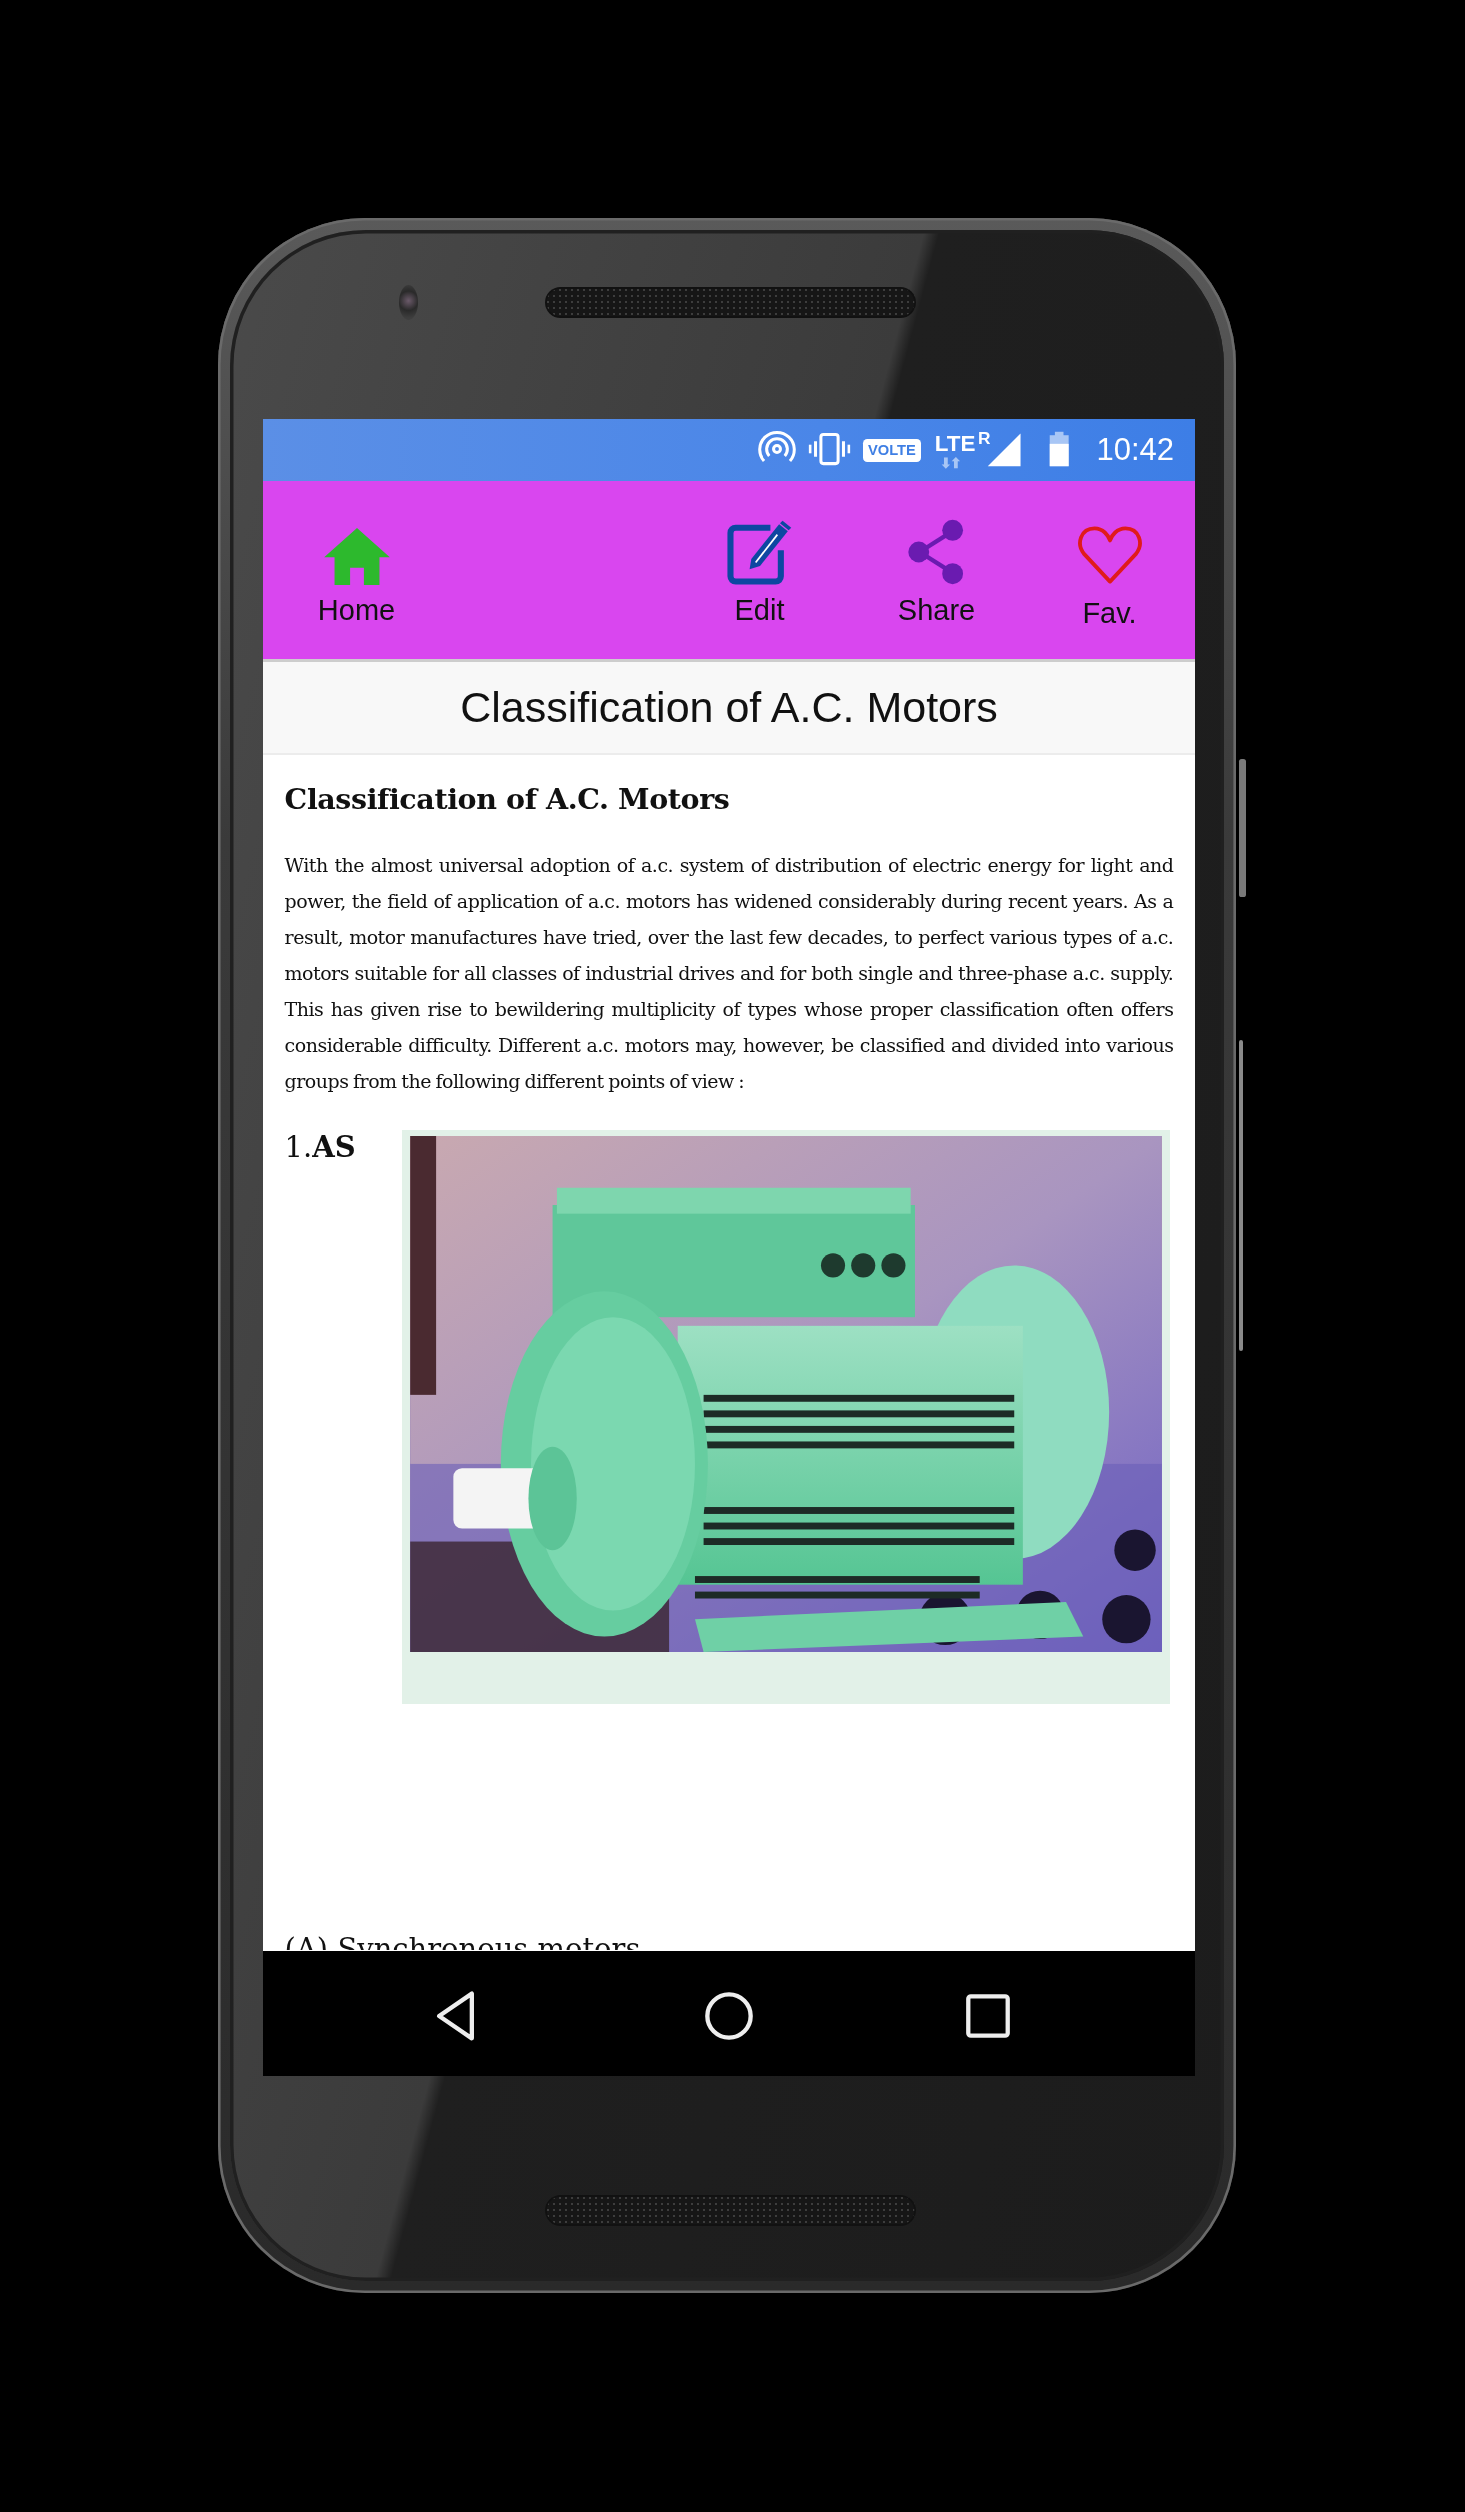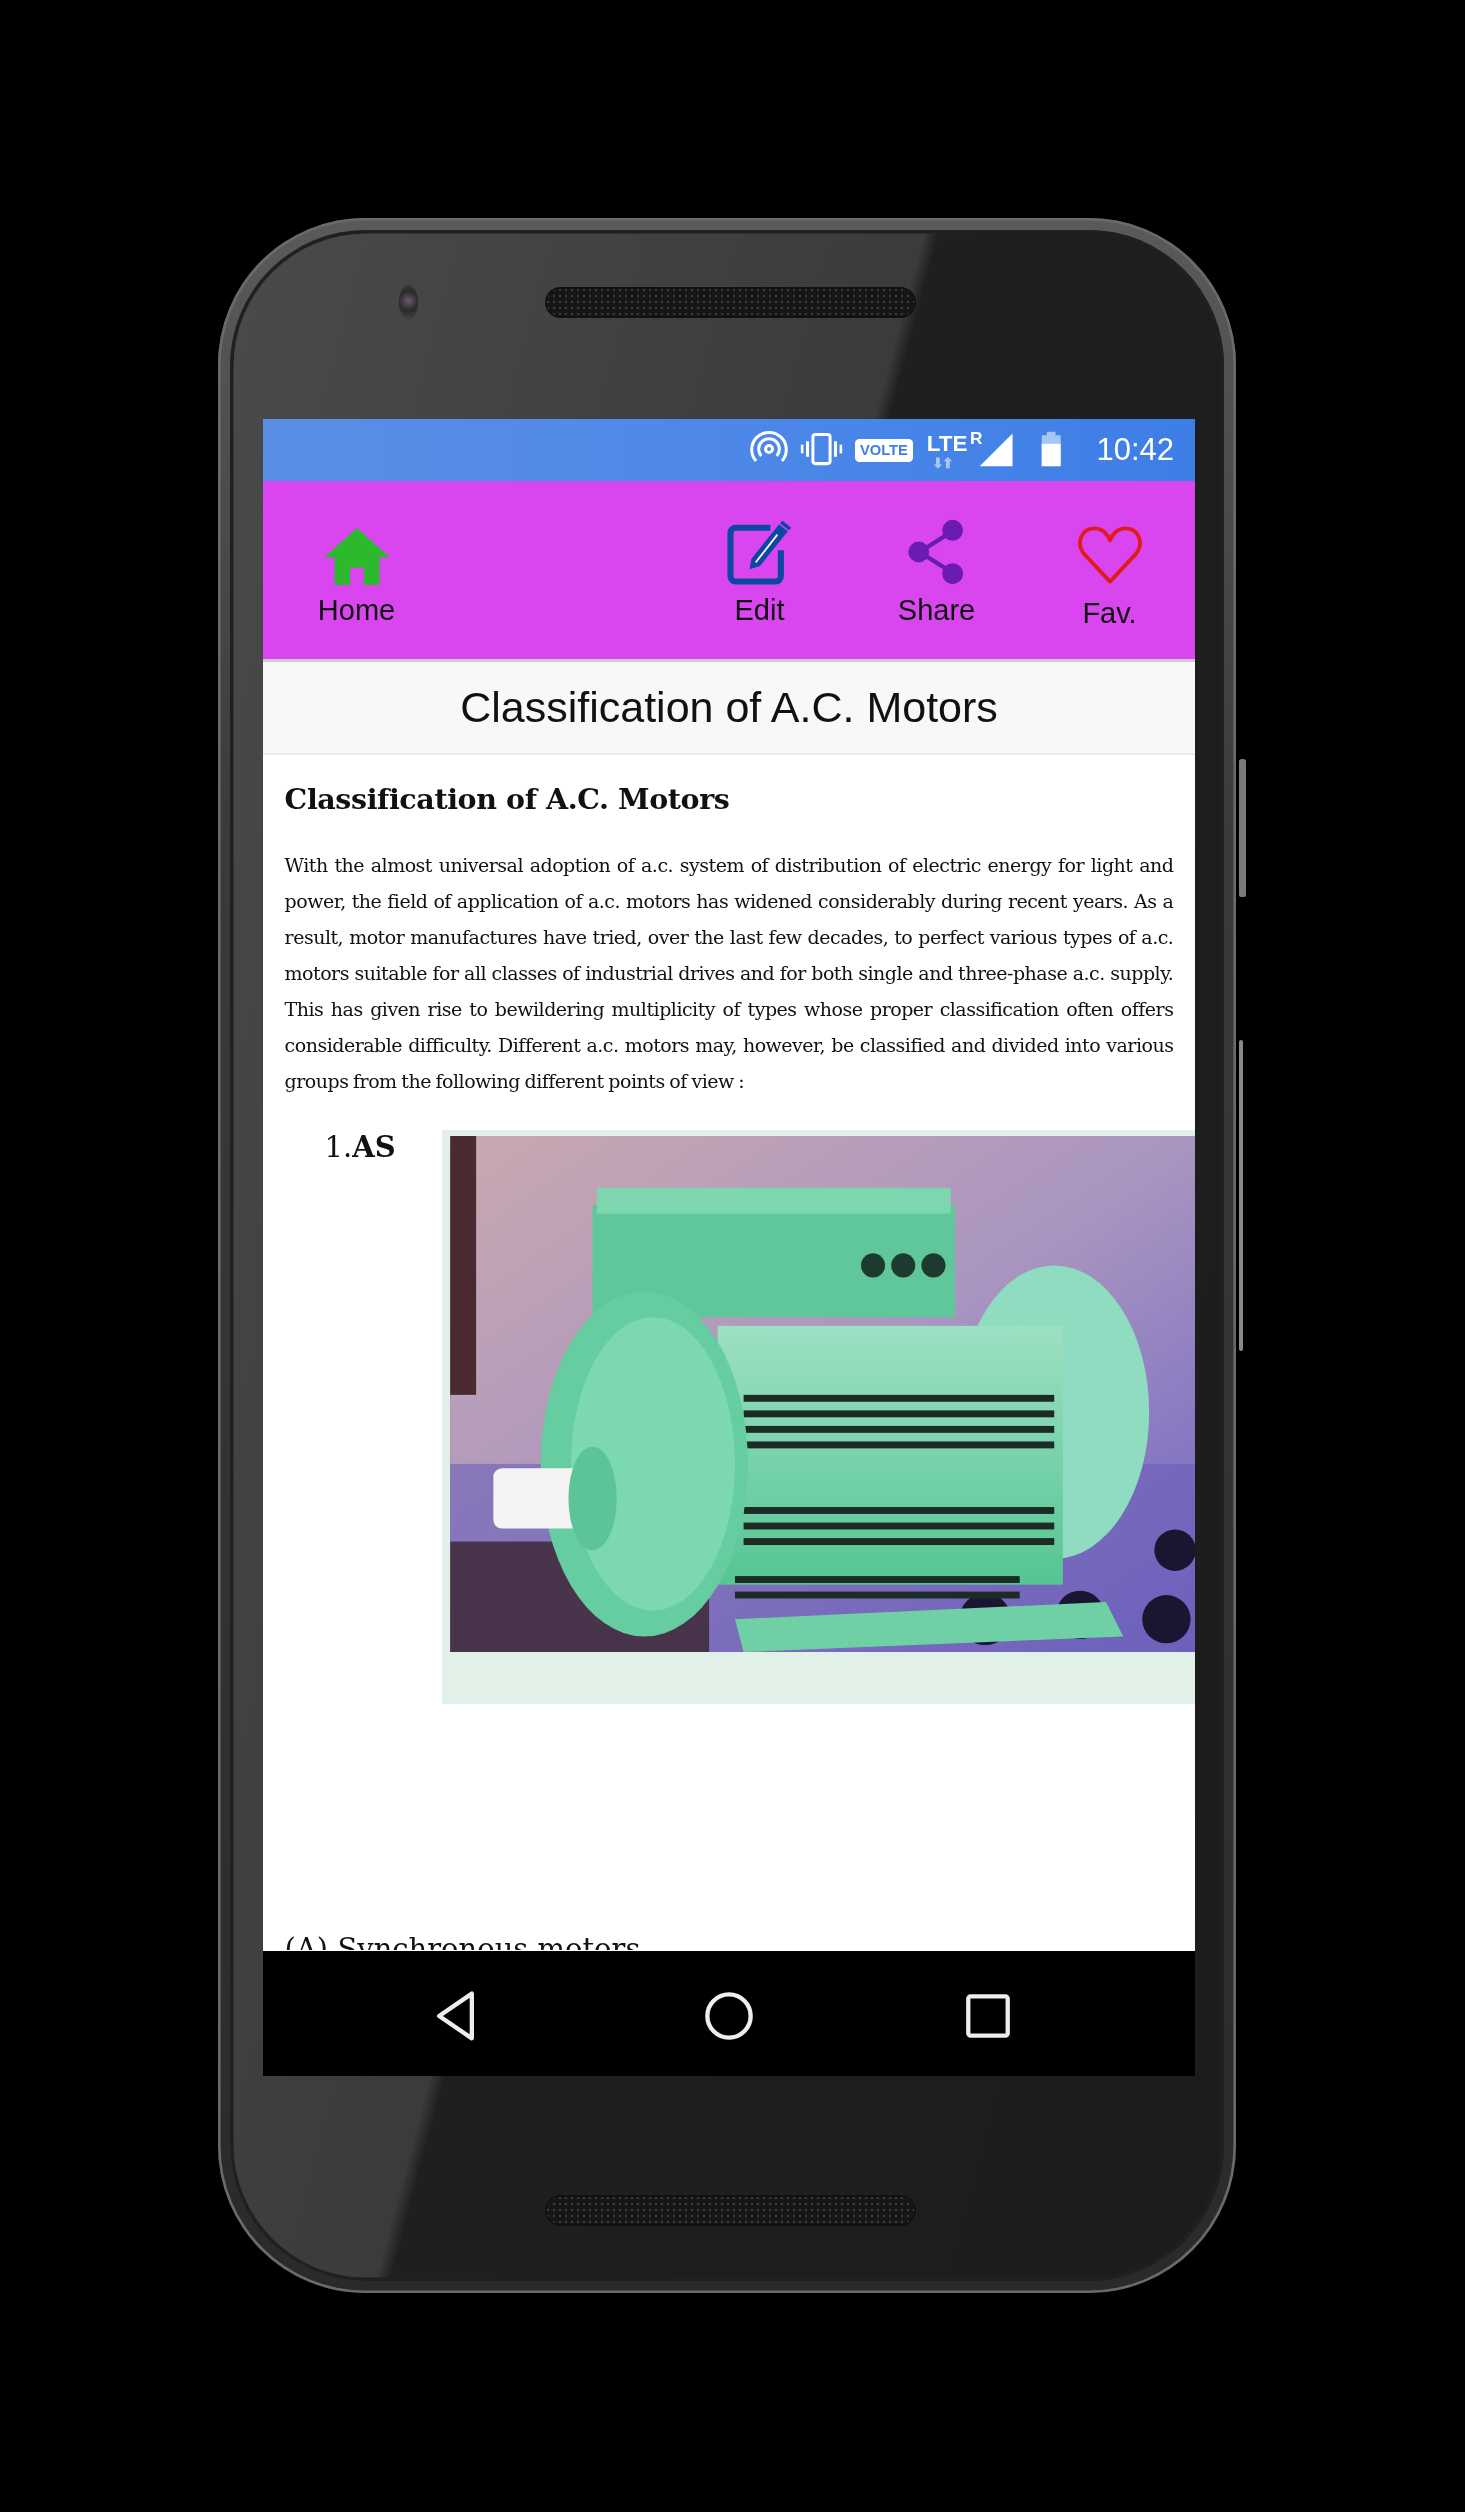--- a/index.html
+++ b/index.html
@@ -38,21 +38,21 @@
     background:#fff; overflow:hidden;
   }
   .status-bar {
     position:absolute; left:0; top:0; width:932px; height:62px;
     background:linear-gradient(90deg,#5b8fe6 0%,#4a86e8 60%,#3d7ee6 100%);
     color:#fff;
   }
   .status-icons {
     position:absolute; right:21px; top:0; height:62px; display:flex; align-items:center; gap:12px;
   }
-  .status-time { font-size:31px; font-weight:500; margin-left:22px; }
+  .status-time { font-size:31px; font-weight:500; margin-left:14px; }
   .volte {
     background:#fff; color:#3f7fe4; font-size:14.7px; font-weight:bold; padding:3.5px 5.2px; border-radius:4.3px;
   }
   .lte { position:relative; font-size:22.4px; font-weight:bold; line-height:1; width:41px; height:41px; }
   .lte .lte-label { position:absolute; top:3.5px; left:1.7px; }
   .lte .lte-arrows { position:absolute; top:26px; left:7px; font-size:14px; color:#a8c6f5; letter-spacing:-1.7px; }
   .lte .roam { position:absolute; top:0; left:45px; font-size:17.3px; }
 
   .toolbar {
     position:absolute; left:0; top:62px; width:932px; height:178px; background:#d946ef;
@@ -72,21 +72,21 @@
   .content {
     position:absolute; left:0; top:337px; width:932px; height:1194px; overflow:hidden;
     font-family:"DejaVu Serif", "Liberation Serif", serif; color:#111;
   }
   .content .inner { padding:0 21.6px 0 21.6px; }
   .content h2 { margin:26px 0 0 0; font-size:28.5px; font-weight:bold; letter-spacing:-0.4px; }
   .content p.body {
     margin:31px 0 0 0; font-size:19px; line-height:36px; text-align:justify;
     letter-spacing:-0.5px; word-spacing:-0.9px;
   }
-  .figure-row { position:relative; margin-top:31px; height:578px;margin-left:40px; }
+  .figure-row { position:relative; margin-top:31px; height:578px; }
   .figure-row .lead { position:absolute; left:0; top:0; font-size:29px; }
   .figure-row .lead b { font-weight:bold; }
   .figure {
     position:absolute; left:117px; top:0; width:768px; height:574px; background:#e2f1e8;
   }
   .figure .photo {
     position:absolute; left:8.6px; top:6px; width:752px; height:516px; overflow:hidden;
     background:linear-gradient(180deg,#b89aa8 0%,#a48fa9 35%,#8a7fc0 60%,#6c5fb8 100%);
   }
   .figure .caption {

